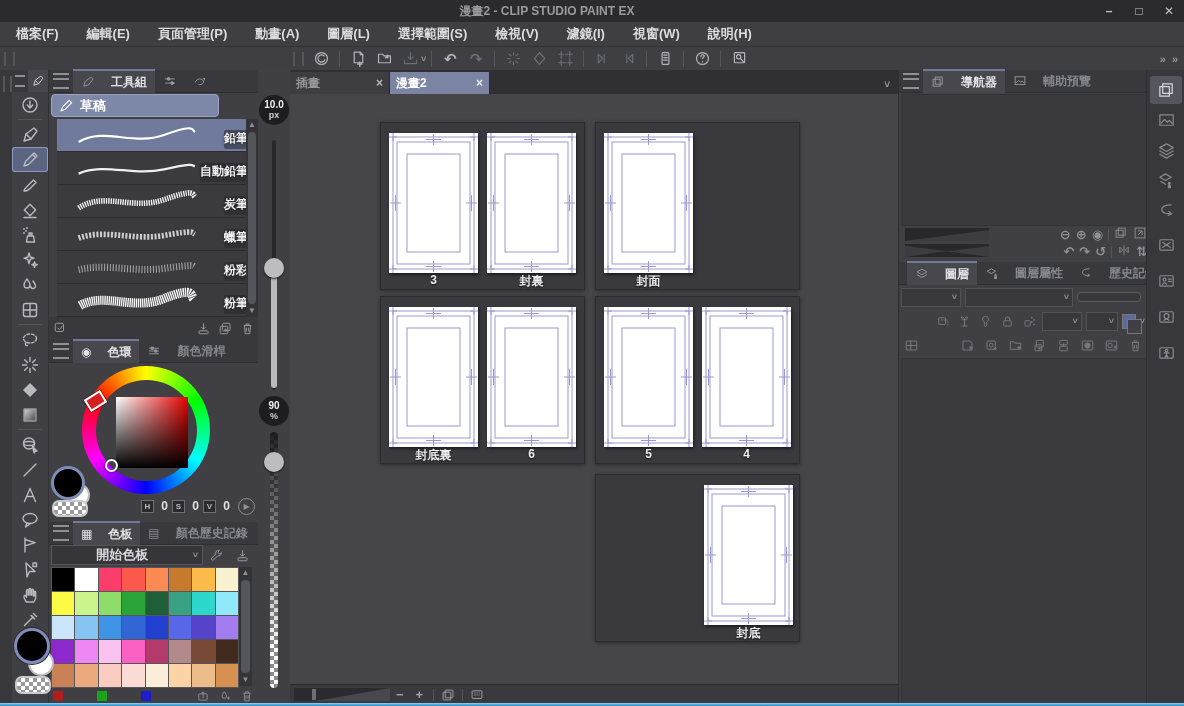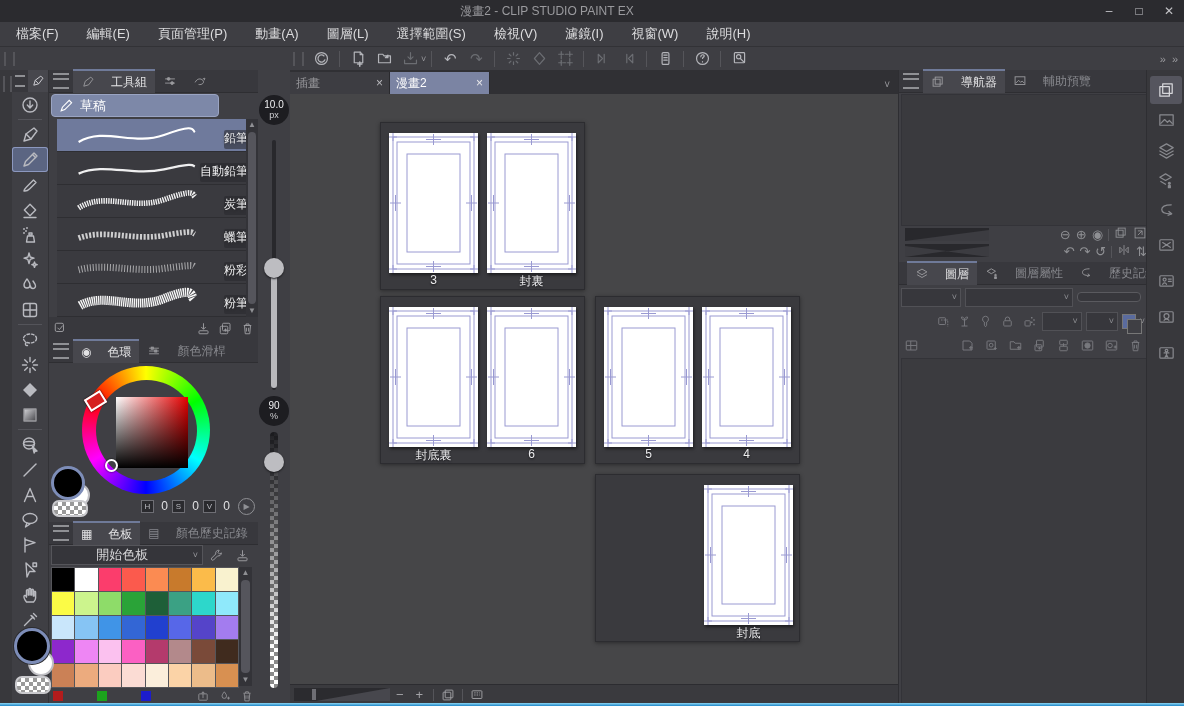--- a/index.html
+++ b/index.html
@@ -1,18 +1,18 @@
 <!DOCTYPE html>
 <html><head>
 <meta charset="utf-8">
 <style>
   html,body{margin:0;padding:0;background:#222;}
   #app{position:relative;width:1184px;height:706px;overflow:hidden;
        font-family:"Liberation Sans","DejaVu Sans",sans-serif;
-       background:#404045;color:#d8d8da;font-size:12px;-webkit-font-smoothing:antialiased;}
+       background:#404045;color:#d8d8da;font-size:12px;font-weight:bold;-webkit-font-smoothing:antialiased;}
   .abs{position:absolute;}
   
   .titlebar{left:0;top:0;width:1184px;height:22px;background:#2b2b2f;display:flex;align-items:center;}
   .title-text{flex:1;text-align:center;color:#9a9a9e;font-size:12px;}
   .win-btn{width:30px;height:22px;display:flex;align-items:center;justify-content:center;color:#c3c3c7;font-size:12px;}
   
   .menubar{left:0;top:22px;width:1184px;height:25px;background:#3e3e43;display:flex;align-items:center;padding-left:16px;box-sizing:border-box;border-bottom:1px solid #323236;}
   .menu-item{margin-right:28px;color:#dcdcde;font-size:13px;white-space:nowrap;}
   
   .cmdbar{left:0;top:47px;width:1184px;height:23px;background:#3e3e43;display:flex;align-items:center;border-bottom:1px solid #2e2e32;}
@@ -702,20 +702,31 @@
           <div class="pgpage" style="left: 106px;">
             <svg viewBox="0 0 89 140">
               <rect x="4" y="4" width="81" height="132"></rect>
               <rect x="8" y="9" width="73" height="122"></rect>
               <rect x="18" y="21" width="53" height="98"></rect>
               <path d="M44.5 1v11M37 6.5h15M44.5 128v11M37 133.5h15M1 70h11M6.5 62v16M77 70h11M82.5 62v16M4 0v8M0 4h8M85 0v8M81 4h8M4 132v8M0 136h8M85 132v8M81 136h8"></path>
             </svg>
           </div>
           <div class="pglabel" style="left: 106px;">封裏</div>
         </div>
+        <div class="pgroup" style="left: 305px; top: 28px;">
+          <div class="pgpage" style="left: 8px;">
+            <svg viewBox="0 0 89 140">
+              <rect x="4" y="4" width="81" height="132"></rect>
+              <rect x="8" y="9" width="73" height="122"></rect>
+              <rect x="18" y="21" width="53" height="98"></rect>
+              <path d="M44.5 1v11M37 6.5h15M44.5 128v11M37 133.5h15M1 70h11M6.5 62v16M77 70h11M82.5 62v16M4 0v8M0 4h8M85 0v8M81 4h8M4 132v8M0 136h8M85 132v8M81 136h8"></path>
+            </svg>
+          </div>
+          <div class="pglabel" style="left: 8px;">封面</div>
+        </div>
         <div class="pgroup" style="left: 90px; top: 202px;">
           <div class="pgpage" style="left: 8px;">
             <svg viewBox="0 0 89 140">
               <rect x="4" y="4" width="81" height="132"></rect>
               <rect x="8" y="9" width="73" height="122"></rect>
               <rect x="18" y="21" width="53" height="98"></rect>
               <path d="M44.5 1v11M37 6.5h15M44.5 128v11M37 133.5h15M1 70h11M6.5 62v16M77 70h11M82.5 62v16M4 0v8M0 4h8M85 0v8M81 4h8M4 132v8M0 136h8M85 132v8M81 136h8"></path>
             </svg>
           </div>
           <div class="pglabel" style="left: 8px;">封底裏</div>

